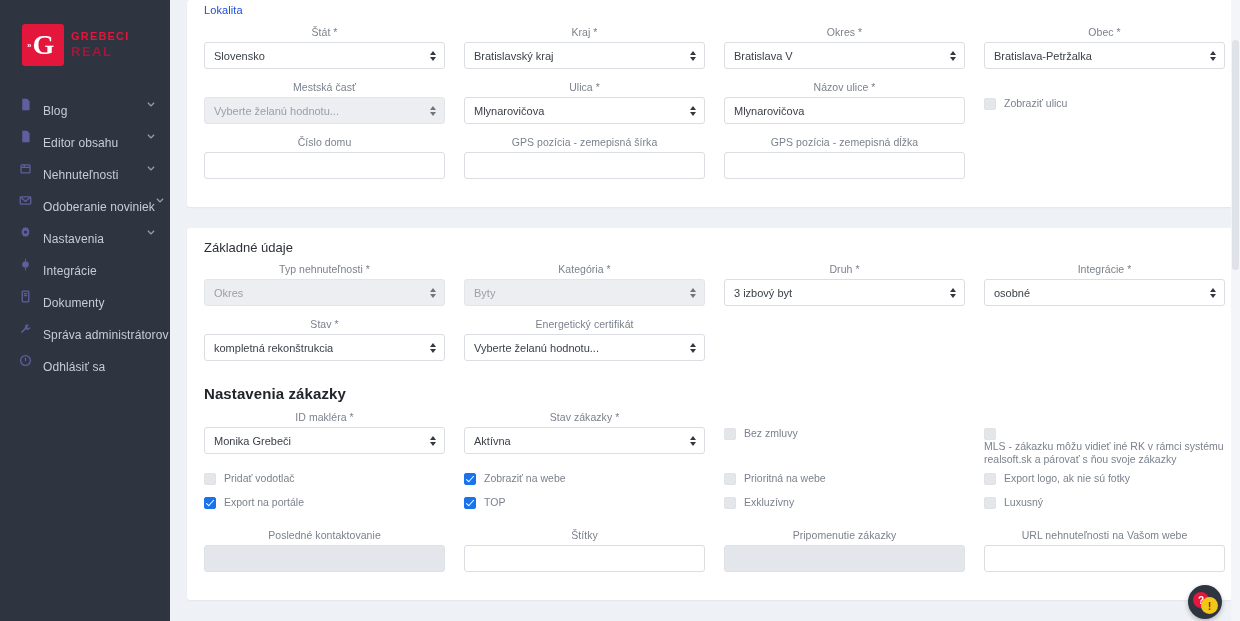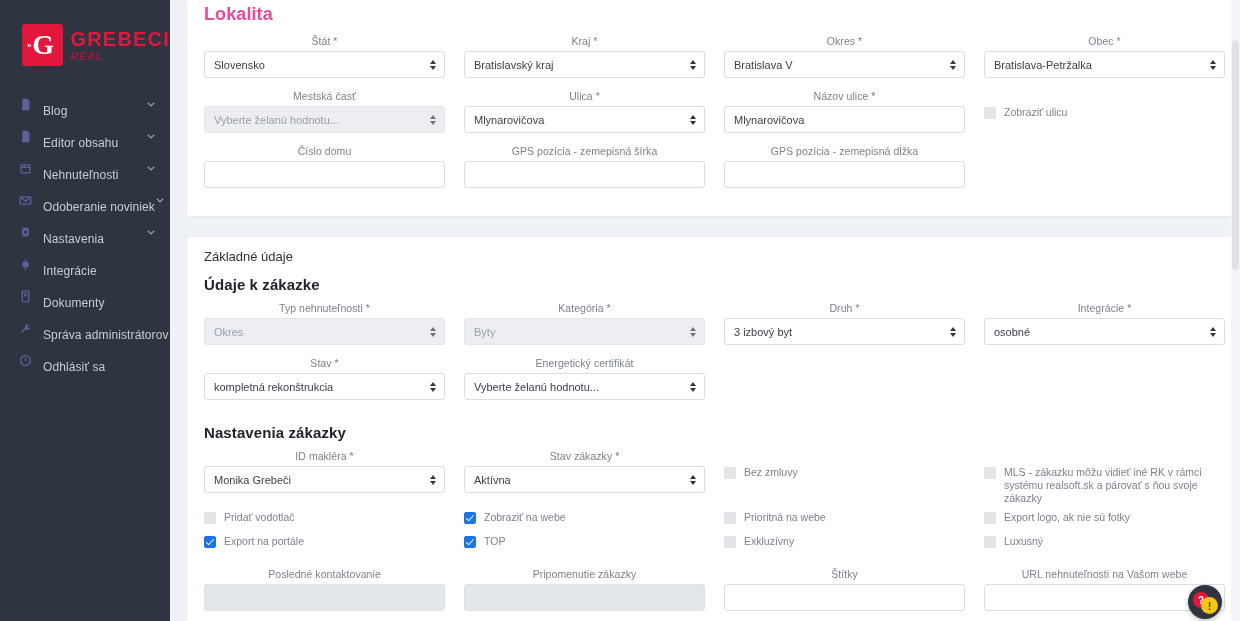--- a/index.html
+++ b/index.html
@@ -33,26 +33,26 @@
     color: #ffffff; font-weight: bold; font-size: 28px;
     line-height: 1; font-family: "Liberation Serif", serif;
     letter-spacing: -1px;
   }
   .logo-tick {
     position: absolute; left: 5px; top: 17px;
     color: #ffffff; font-size: 8px; font-weight: bold; letter-spacing: -1px;
   }
   .logo-text { display: flex; flex-direction: column; justify-content: center; }
   .logo-name {
-    color: #e3163c; font-weight: bold; font-size: 20px;
+    color: #e3163c; font-weight: bold; font-size: 11px;
     letter-spacing: 1.2px; line-height: 1.05;
   }
   .logo-sub {
-    color: #a8153a; font-weight: bold; font-size: 10px;
-    letter-spacing: 1.5px; margin-top: 1px; font-style: italic;
+    color: #a8153a; font-weight: bold; font-size: 13px;
+    letter-spacing: 1.5px; margin-top: 1px;
   }
 
   .nav { margin-top: 14px; }
   .nav-item {
     display: flex; align-items: center;
     height: 32px; padding: 0 14px 0 18px;
     color: #c8ccd4; font-size: 12px;
     cursor: pointer; position: relative;
   }
   .nav-icon {
@@ -79,21 +79,21 @@
   .card {
     background: #ffffff;
     border-radius: 3px;
     padding: 0 17px 16px 17px;
     box-shadow: 0 1px 2px rgba(20,30,50,.05);
   }
   .card.top { padding-top: 0; margin-bottom: 0; }
   .spacer { height: 21px; }
 
   .section-title {
-    font-size: 18px; font-weight: bold; color: #ec4899;
+    font-size: 11px; font-weight: normal; color: #1d4ed8;
     padding: 4px 0 10px 0; letter-spacing: .1px;
   }
   .card-title {
     font-size: 13px; font-weight: normal; color: #2c3038;
     padding: 12px 0 8px 0;
   }
   .big-title {
     font-size: 15px; font-weight: bold; color: #20242b;
     padding: 4px 0 9px 0; letter-spacing: .1px;
   }
@@ -143,21 +143,21 @@
   .ctrl.disabled::after { border-bottom-color: #70757d; }
   .ctrl.disabled::before { border-top-color: #70757d; }
   .ctrl.txt { padding-right: 9px; }
   .ctrl.txt.empty { color: #b4b9c0; }
   .ctrl.txtdisabled {
     background: #e3e7eb; border-color: #dde1e6;
   }
 
   
   .cbrow { display: flex; align-items: flex-start; min-height: 22px; margin-bottom: 2px; }
-  .cbrow.tall { min-height: 34px; }
+  .cbrow.tall { min-height: 34px; flex-direction: column; }
   .cbox {
     width: 12px; height: 12px; min-width: 12px;
     border-radius: 2px; margin-right: 8px; margin-top: 1px;
     background: #e4e7ea; border: 1px solid #dfe2e6;
     position: relative; cursor: pointer;
   }
   .cbox.on {
     background: #1a73e8; border-color: #1a73e8;
   }
   .cbox.on::after {
@@ -408,21 +408,20 @@
           <div class="ctrl txt empty"></div>
         </div>
         <div class="col wide"></div>
       </div>
     </section>
 
     <div class="spacer"></div>
 
     <section class="card">
       <div class="card-title">Základné údaje</div>
-      <div class="big-title">Údaje k zákazke</div>
 
       <div class="row">
         <div class="col fgroup">
           <label class="fl">Typ nehnuteľnosti *</label>
           <div class="ctrl sel disabled">Okres</div>
         </div>
         <div class="col fgroup">
           <label class="fl">Kategória *</label>
           <div class="ctrl sel disabled">Byty</div>
         </div>
@@ -527,26 +526,26 @@
           </div>
         </div>
       </div>
 
       <div class="row" style="margin-top:9px">
         <div class="col fgroup">
           <label class="fl">Posledné kontaktovanie</label>
           <div class="ctrl txt txtdisabled"></div>
         </div>
         <div class="col fgroup">
+          <label class="fl">Štítky</label>
+          <div class="ctrl txt empty"></div>
+        </div>
+        <div class="col fgroup">
           <label class="fl">Pripomenutie zákazky</label>
           <div class="ctrl txt txtdisabled"></div>
-        </div>
-        <div class="col fgroup">
-          <label class="fl">Štítky</label>
-          <div class="ctrl txt empty"></div>
         </div>
         <div class="col wide fgroup">
           <label class="fl">URL nehnuteľnosti na Vašom webe</label>
           <div class="ctrl txt empty"></div>
         </div>
       </div>
 
     </section>
 
     <div class="scrollbar">

